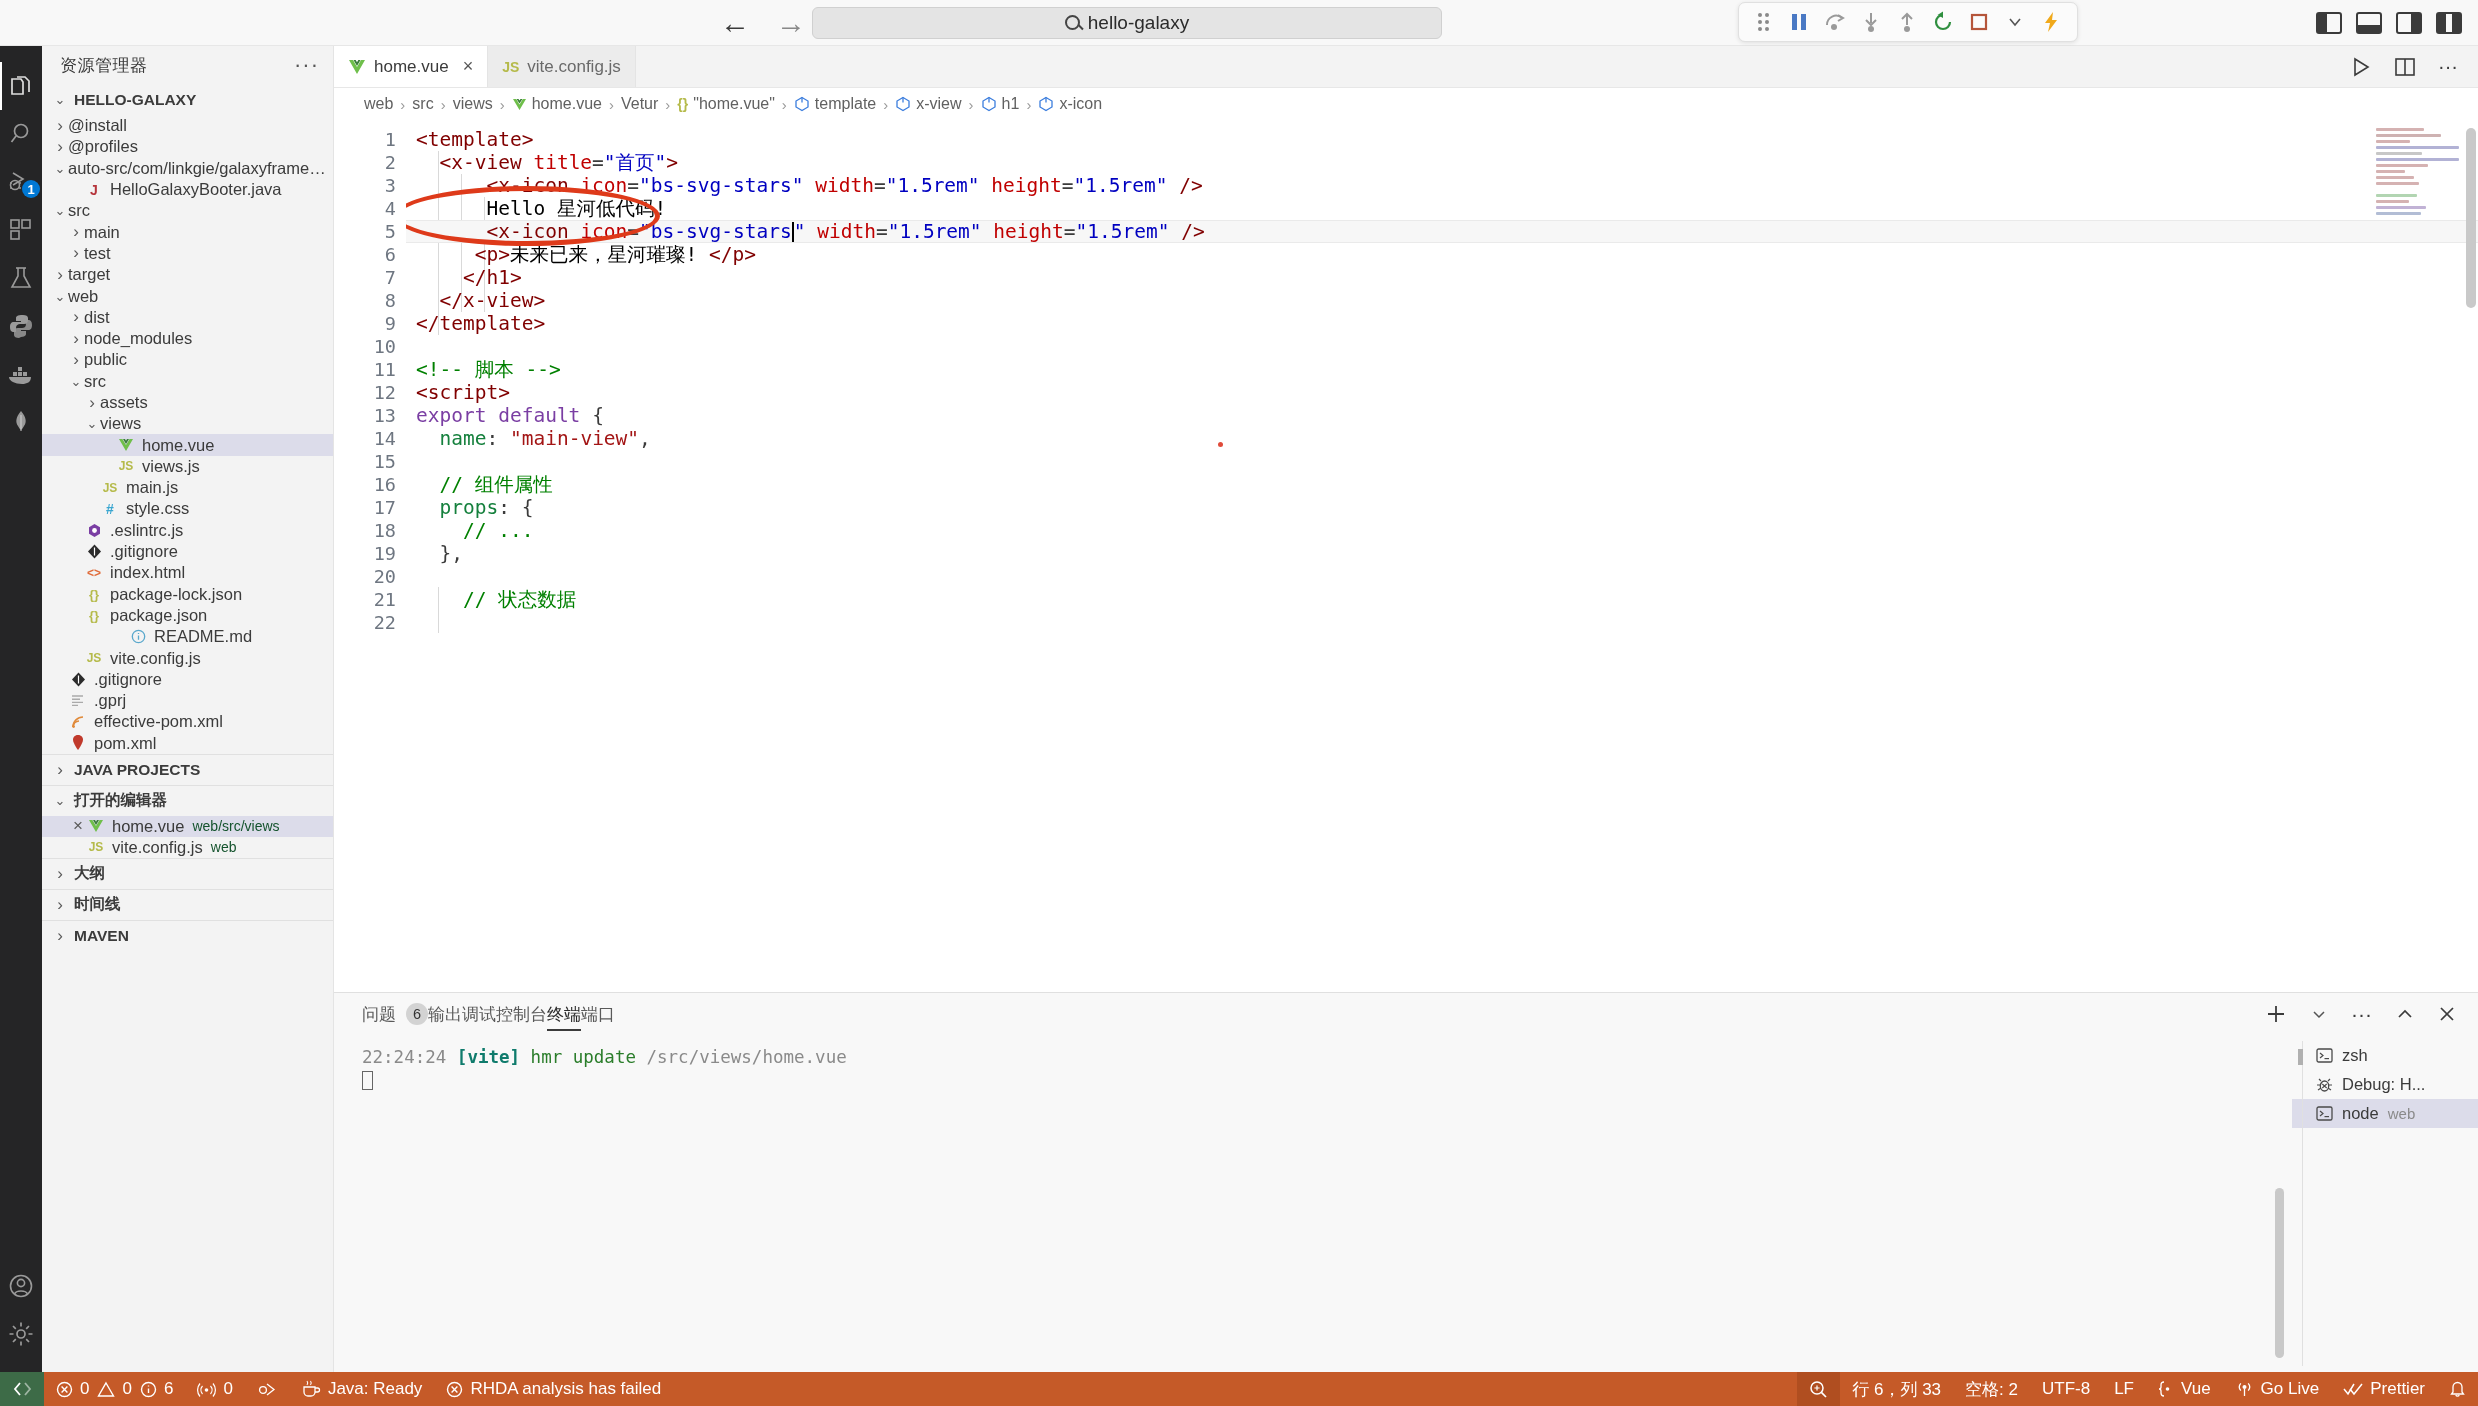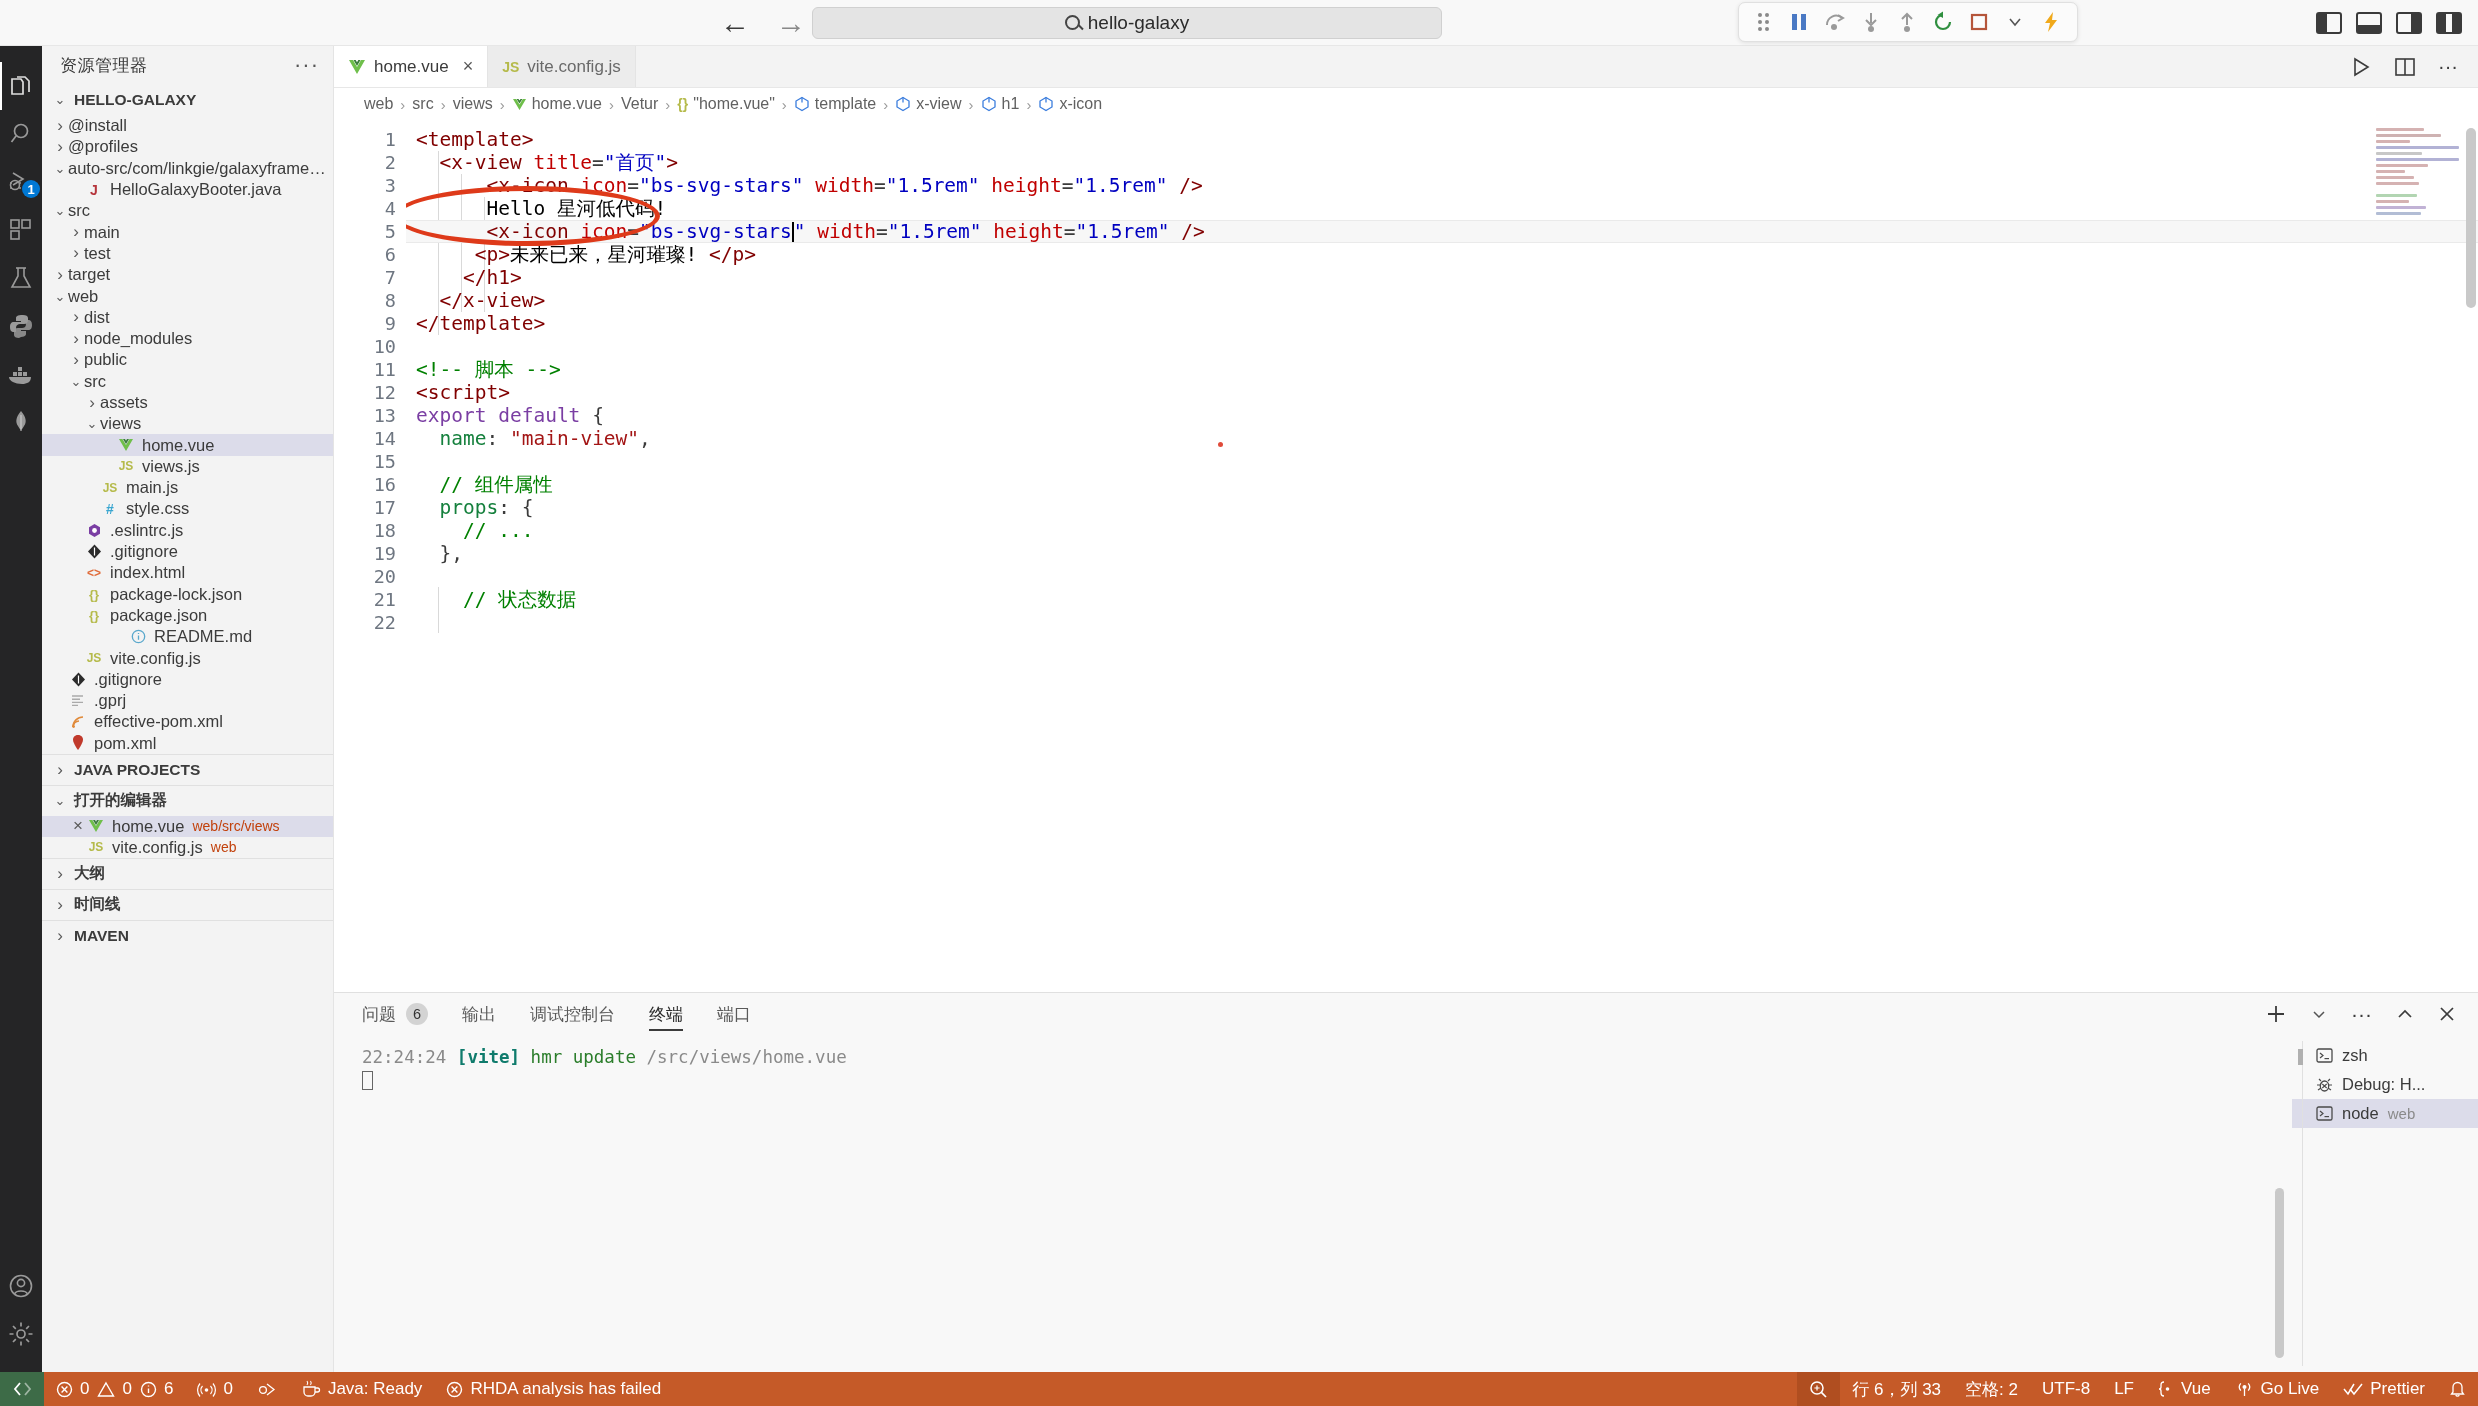--- a/index.html
+++ b/index.html
@@ -74,21 +74,21 @@
   .sb-section.first { border-top: none; }
   .chev { width: 16px; text-align: center; font-size: 13px; color: #5a5a5a; font-weight: 400; }
   .tree { flex: 0 0 auto; overflow: hidden; }
   .row {
     height: 21.3px; display: flex; align-items: center; font-size: 16.5px;
     color: #3b3b3b; white-space: nowrap; cursor: pointer; position: relative;
   }
   .row.sel { background: #dcdcea; }
   .row .ico { width: 20px; display:inline-flex; align-items:center; justify-content:center; font-size: 14px; margin-right: 6px; flex:0 0 20px;}
   .row .nm { overflow: hidden; text-overflow: ellipsis; }
-  .row .sub { color: #c2410c; font-size: 14px; margin-left: 8px; }
+  .row .sub { color: #14532d; font-size: 14px; margin-left: 8px; }
 
   
   .editorcol { flex: 1; display: flex; flex-direction: column; min-width: 0; background: #fff; }
   .tabsbar { height: 42px; background: #f3f3f3; display: flex; align-items: stretch; border-bottom: 1px solid #e7e7e7; position: relative;}
   .tab { display: flex; align-items: center; gap: 8px; padding: 0 14px; font-size: 17px; color: #3b3b3b; cursor: pointer; border-right: 1px solid #e4e4e4;}
   .tab.active { background: #fff; }
   .tab.inactive { background: #ececec; color: #6a6a6a; }
   .tab .x { font-size: 18px; color: #555; margin-left: 6px; }
   .tabs-actions { margin-left: auto; display: flex; align-items: center; gap: 22px; padding-right: 20px; color: #3b3b3b; font-size: 20px; }
 
@@ -117,21 +117,21 @@
     position: absolute; border: 5px solid #de3a1a; border-radius: 50%;
     pointer-events: none;
   }
   .minimap { position: absolute; right: 16px; top: 8px; width: 86px; height: 120px; opacity:.65;}
   .mm-line { height: 3px; margin-bottom: 3px; border-radius: 1px; }
   .scroll-v { position: absolute; right: 2px; top: 8px; width: 10px; height: 180px; background: #c9c9c9; border-radius: 5px; }
   .err-dot { position: absolute; width: 5px; height: 5px; border-radius: 50%; background: #e04b3a; }
 
   
   .panel { height: 380px; flex: 0 0 380px; background: #f8f8f8; border-top: 1px solid #e0e0e0; display: flex; flex-direction: column; }
-  .panel-head { height: 42px; display: flex; align-items: center; padding-left: 28px; gap: 34px; position: relative;}
+  .panel-head { height: 42px; display: flex; align-items: center; padding-left: 28px; position: relative;}
   .ptab { font-size: 17px; color: #5a5a5a; cursor: pointer; display:flex; align-items:center; gap:10px; height:42px; position:relative;}
   .ptab.active { color: #2b2b2b; }
   .ptab.active::after { content:''; position:absolute; left:0; right:0; bottom:4px; height:2px; background:#3b3b3b;}
   .pbadge { background: #d3d3d3; color: #333; border-radius: 11px; min-width: 22px; height: 22px; font-size: 14.5px; display:flex; align-items:center; justify-content:center; padding: 0 5px;}
   .panel-actions { margin-left: auto; display: flex; align-items: center; gap: 24px; padding-right: 22px; font-size: 21px; color: #3b3b3b;}
   .panel-body { flex: 1; display: flex; min-height: 0; }
   .term { flex: 1; padding: 12px 0 0 28px; font-family: "DejaVu Sans Mono", monospace; font-size: 17.5px; position: relative; }
   .term .ts { color: #8a8a8a; }
   .term .vite { color: #0f7b6c; font-weight: 700; }
   .term .hmr { color: #2a7d2a; }

